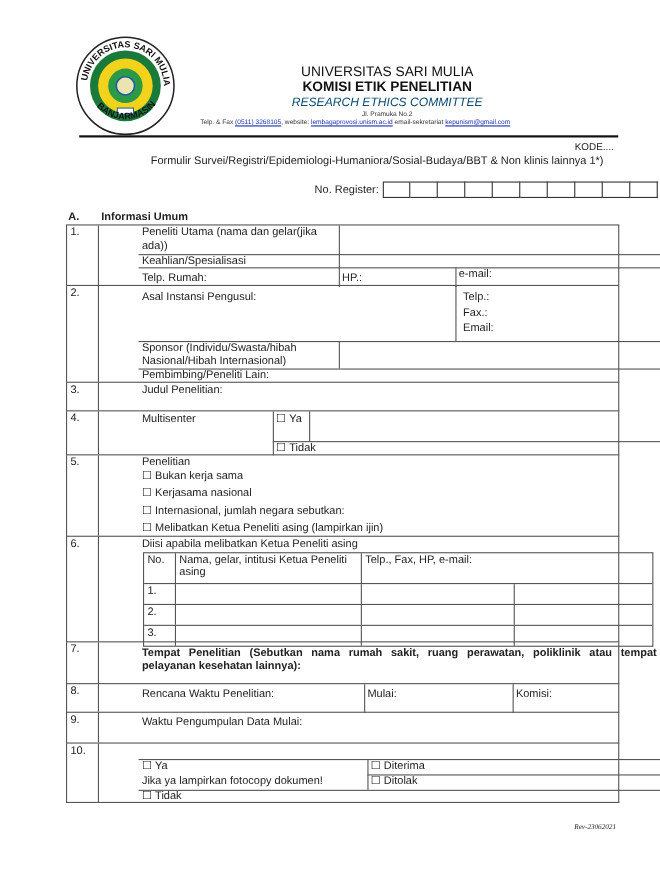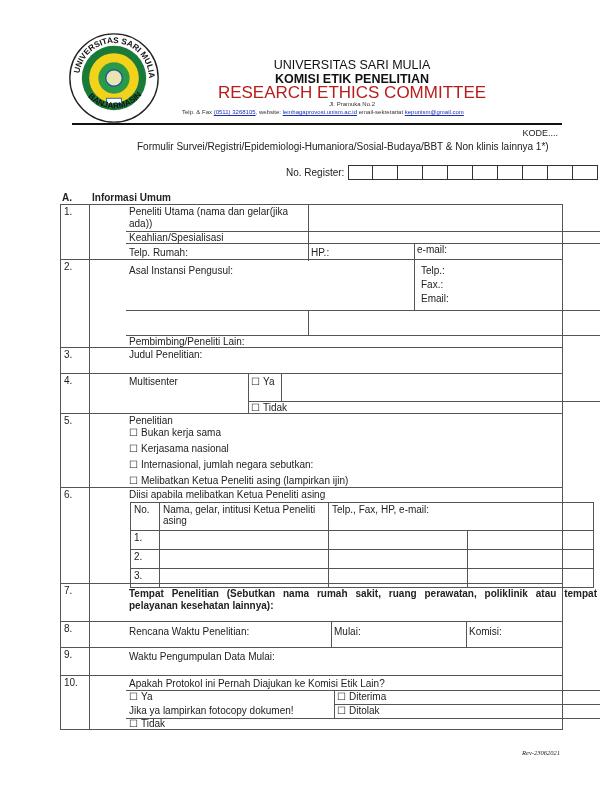--- a/index.html
+++ b/index.html
@@ -4,21 +4,21 @@
 <style>
   * { box-sizing: border-box; margin: 0; padding: 0; }
   html, body { width: 600px; height: 800px; background: #ffffff; overflow: hidden; }
   body { font-family: "Liberation Sans", sans-serif; color: #222; position: relative; font-size: 9.5px; }
 
   .header { position: absolute; left: 62px; top: 30px; width: 500px; height: 90px; }
   .logo { position: absolute; left: 6px; top: 2px; width: 92px; height: 92px; }
   .head-text { position: absolute; left: 150px; top: 28px; width: 280px; text-align: center; }
   .uni { font-size: 12.5px; color: #111; line-height: 14px; }
   .kom { font-size: 12.5px; font-weight: bold; color: #111; line-height: 14px; }
-  .rec { font-size: 17px; color: #b91c1c; line-height: 14px; }
+  .rec { font-size: 11px; font-style: italic; color: #0c4a6e; line-height: 14px; }
   .addr { font-size: 6px; color: #333; line-height: 8px; }
   .contact { position: absolute; left: 120px; top: 79px; width: 380px; font-size: 6px; color: #333; white-space: nowrap; }
   .contact .lnk { color: #1a2fb0; text-decoration: underline; }
   .rule { position: absolute; left: 72px; top: 123px; width: 490px; height: 2px; background: #111; }
 
   .kode { position: absolute; right: 42px; top: 128px; font-size: 9px; }
   .formtype { position: absolute; left: 137px; top: 141px; font-size: 10px; }
   .register { position: absolute; left: 286px; top: 165px; display: flex; align-items: center; }
   .register .lbl { font-size: 10px; margin-right: 4px; }
   .regbox { width: 25px; height: 15px; border: 1px solid #333; border-left: none; }
@@ -122,20 +122,21 @@
 
   <div class="row" style="height:88px;">
     <div class="num">2.</div>
     <div class="body">
       <div class="cell" style="left:0;top:4px;">Asal Instansi Pengusul:</div>
       <div class="vline" style="left:288px;top:0;height:50px;"></div>
       <div class="cell" style="left:292px;top:4px;">Telp.:</div>
       <div class="cell" style="left:292px;top:18px;">Fax.:</div>
       <div class="cell" style="left:292px;top:32px;">Email:</div>
       <div class="hline" style="left:0;top:50px;width:474px;"></div>
+      <div class="cell" style="left:0;top:50px;width:182px;">Sponsor (Individu/Swasta/hibah Nasional/Hibah Internasional)</div>
       <div class="vline" style="left:182px;top:50px;height:25px;"></div>
       <div class="cell" style="left:182px;top:51px;width:292px;height:24px;"></div>
       <div class="hline" style="left:0;top:75px;width:474px;"></div>
       <div class="cell" style="left:0;top:75px;">Pembimbing/Peneliti Lain:</div>
     </div>
   </div>
 
   <div class="row" style="height:26px;">
     <div class="num">3.</div>
     <div class="body">
@@ -219,21 +220,20 @@
   <div class="row" style="height:28px;">
     <div class="num">9.</div>
     <div class="body">
       <div class="cell" style="left:0;top:2px;">Waktu Pengumpulan Data Mulai:</div>
     </div>
   </div>
 
   <div class="row" style="height:54px;">
     <div class="num">10.</div>
     <div class="body">
-      <div class="cell" style="left:0;top:1px;">Apakah Protokol ini Pernah Diajukan ke Komisi Etik Lain?</div>
       <div class="hline" style="left:0;top:14px;width:474px;"></div>
       <div class="cell cb" style="left:0;top:14px;">Ya</div>
       <div class="cell" style="left:0;top:28px;text-align:center;">Jika ya lampirkan fotocopy dokumen!</div>
       <div class="vline" style="left:208px;top:14px;height:28px;"></div>
       <div class="cell cb" style="left:208px;top:14px;">Diterima</div>
       <div class="hline" style="left:208px;top:28px;width:266px;"></div>
       <div class="cell cb" style="left:208px;top:28px;">Ditolak</div>
       <div class="hline" style="left:0;top:42px;width:474px;"></div>
       <div class="cell cb" style="left:0;top:41px;">Tidak</div>
     </div>

